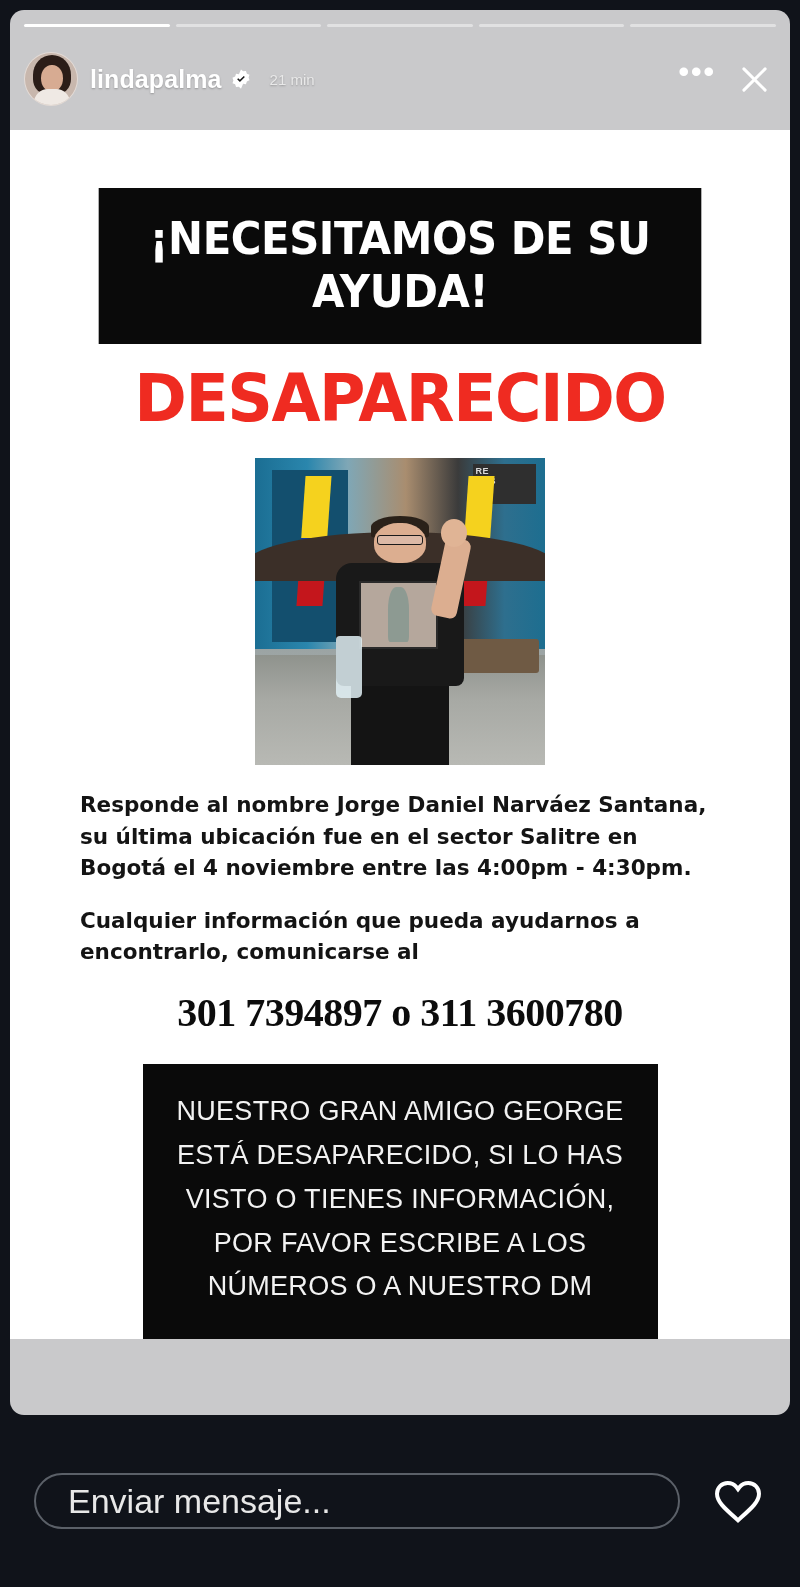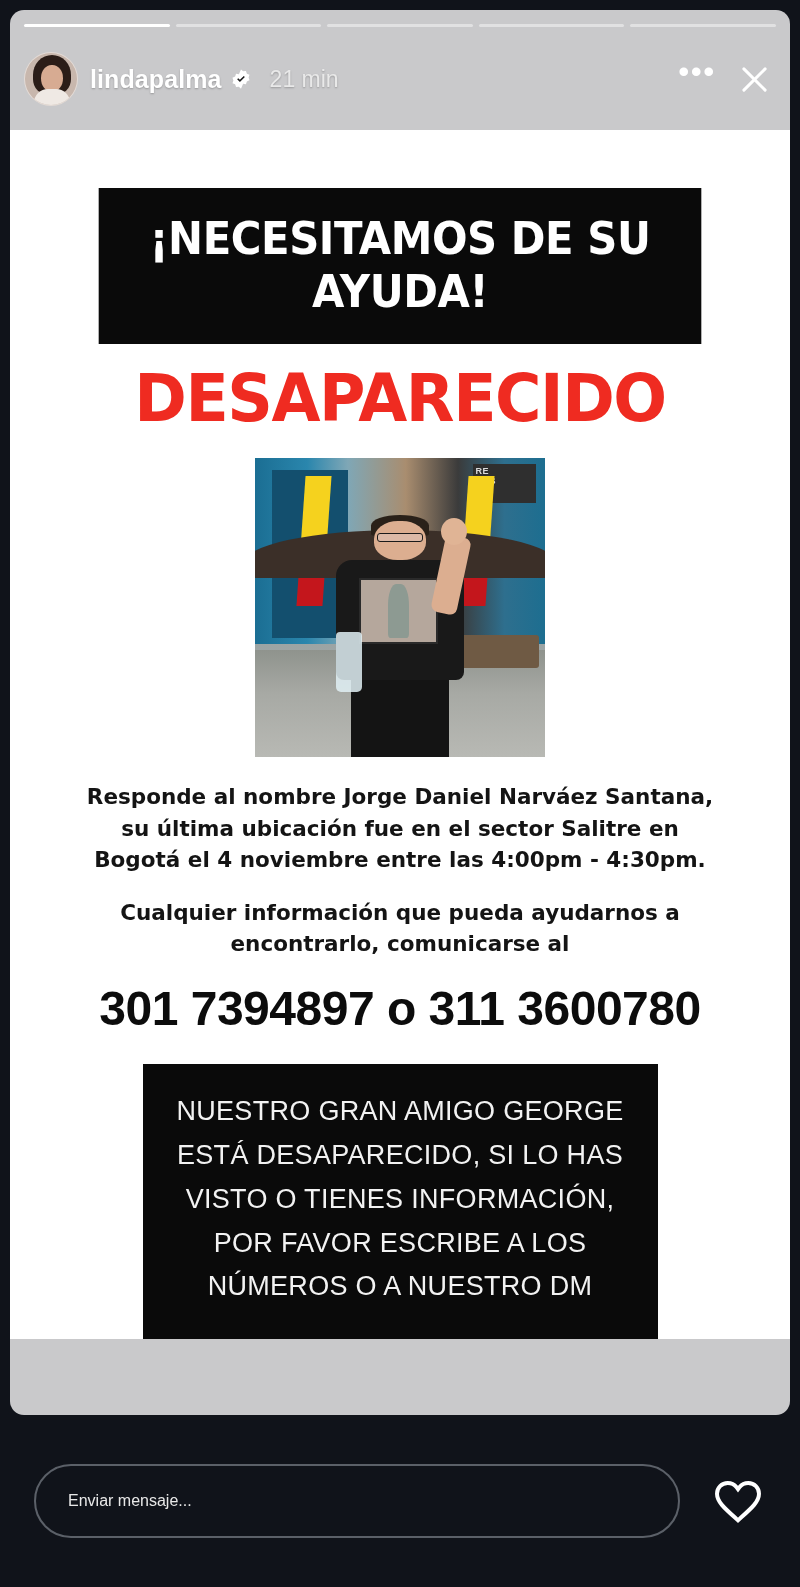--- a/index.html
+++ b/index.html
@@ -100,21 +100,21 @@
   }
   .verified {
     margin-left: 8px;
     width: 22px; height: 22px;
     flex: 0 0 auto;
     display: inline-block;
   }
   .timestamp {
     margin-left: 18px;
     color: #e9e9e9;
-    font-size: 23px;
+    font-size: 15px;
     font-weight: 400;
     text-shadow: 0 1px 2px rgba(0,0,0,.25);
   }
   .header-spacer { flex: 1 1 auto; }
   .more-dots {
     color: #fff;
     font-size: 30px;
     line-height: 12px;
     letter-spacing: 2px;
     padding: 0 12px 14px 12px;
@@ -270,36 +270,36 @@
   }
   .ph-bottle {
     position: absolute; left: 28%; top: 58%; width: 9%; height: 20%;
     background: rgba(225,240,245,.85);
     border-radius: 4px 4px 5px 5px;
   }
 
   .poster-text {
     margin-top: 24px;
     width: 640px;
-    text-align: center;
+    text-align: left;
     color: #141414;
     font-size: 21.5px;
     line-height: 1.45;
     font-weight: 600;
     font-family: "DejaVu Sans", sans-serif;
   }
   .poster-text.second { margin-top: 22px; }
   .phones {
     margin-top: 22px;
     text-align: center;
     color: #0c0c0c;
-    font-size: 48px;
+    font-size: 40px;
     font-weight: 800;
     letter-spacing: -0.5px;
-    font-family: Liberation Sans, sans-serif;
+    font-family: Liberation Serif, serif;
   }
   .banner-caption {
     margin-top: 28px;
     width: 515px;
     background: #0a0a0a;
     color: #f2f2f2;
     text-align: center;
     font-size: 27px;
     line-height: 1.62;
     letter-spacing: .3px;
@@ -312,25 +312,25 @@
     position: absolute;
     left: 0; right: 0; bottom: 0;
     height: 172px;
     background: #10131a;
     display: flex;
     align-items: center;
     padding: 0 34px;
   }
   .msg-input {
     flex: 1 1 auto;
-    height: 74px;
+    height: 56px;
     border: 2px solid #5b6068;
     border-radius: 37px;
     color: #e8e8e8;
-    font-size: 16px;
+    font-size: 34px;
     display: flex;
     align-items: center;
     padding: 0 32px;
     background: transparent;
   }
   .heart {
     margin-left: 30px;
     width: 56px; height: 56px;
     flex: 0 0 auto;
   }

